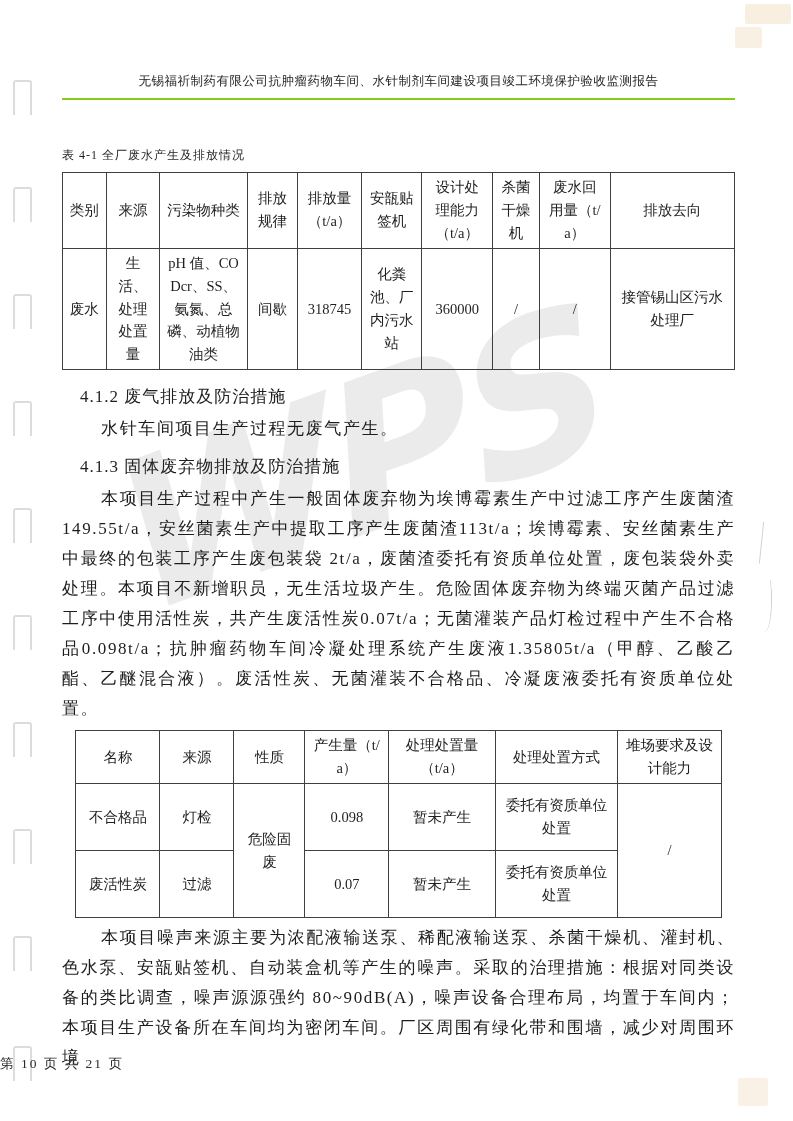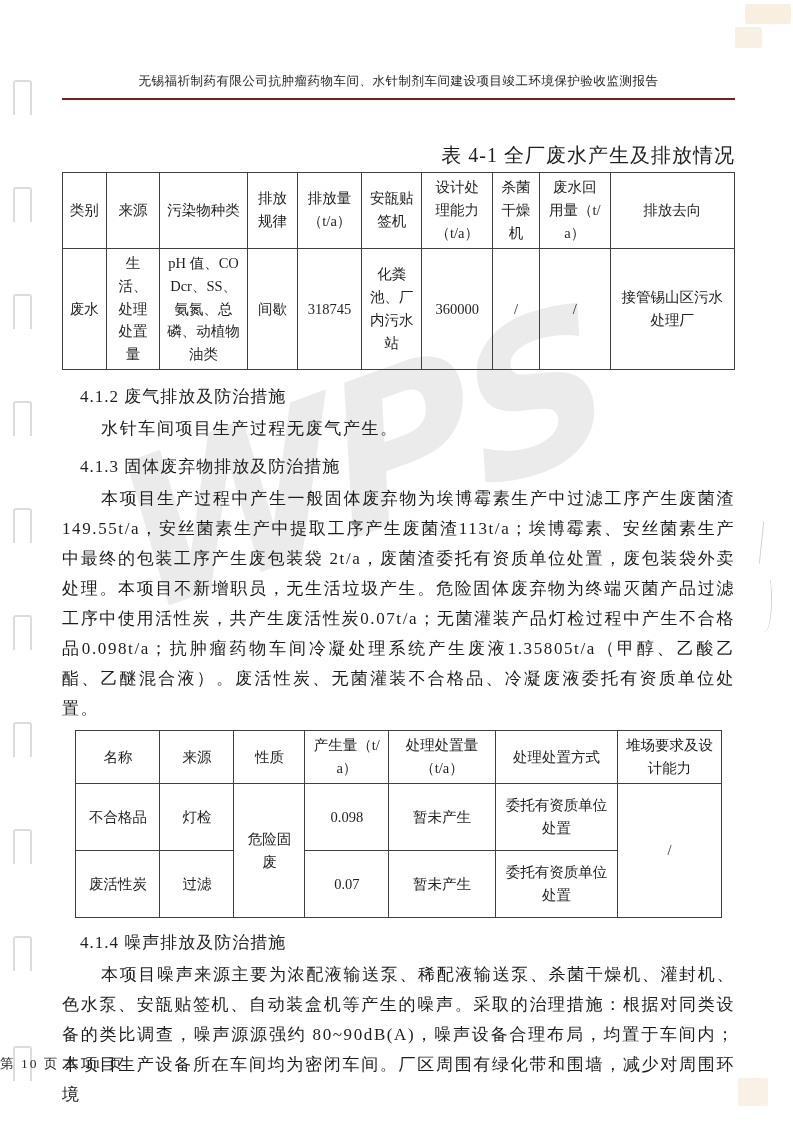--- a/index.html
+++ b/index.html
@@ -43,25 +43,25 @@
     border-right: 1.5px solid #cfcfcf; border-radius: 0 0 70% 0 / 0 0 90% 0;
     transform: rotate(-4deg); z-index: 0;
   }
   
   .content { position: relative; z-index: 1; padding: 72px 58px 0 62px; }
   .doc-header {
     text-align: center;
     font-size: 12.5px; letter-spacing: .5px; color: #262626;
     line-height: 18px;
     padding-bottom: 8px;
-    border-bottom: 2px solid #7f1d1d;
+    border-bottom: 2px solid #84cc16;
   }
   .table-caption {
-    text-align: right;
-    font-size: 20px; letter-spacing: 1px;
+    text-align: left;
+    font-size: 12px; letter-spacing: 1px;
     line-height: 22px;
   }
   .cap-1 { margin-top: 44px; }
   .cap-2 { margin-top: 9px; }
   table.doc-table {
     border-collapse: collapse;
     table-layout: fixed;
     font-size: 14.5px;
     line-height: 1.58;
     color: #1f1f1f;
@@ -211,20 +211,19 @@
       <tr class="brow">
         <td>废活性炭</td>
         <td>过滤</td>
         <td>0.07</td>
         <td>暂未产生</td>
         <td>委托有资质单位处置</td>
       </tr>
     </tbody>
       </table>
 
-    <div class="sec-heading h-414">4.1.4 噪声排放及防治措施</div>
     <div class="para">本项目噪声来源主要为浓配液输送泵、稀配液输送泵、杀菌干燥机、灌封机、色水泵、安瓿贴签机、自动装盒机等产生的噪声。采取的治理措施：根据对同类设备的类比调查，噪声源源强约 80~90dB(A)，噪声设备合理布局，均置于车间内；本项目生产设备所在车间均为密闭车间。厂区周围有绿化带和围墙，减少对周围环境</div>
 
   </div>
 
   <div class="doc-footer">第 10 页 共 21 页</div>
 
 </div>
 
 </body></html>

